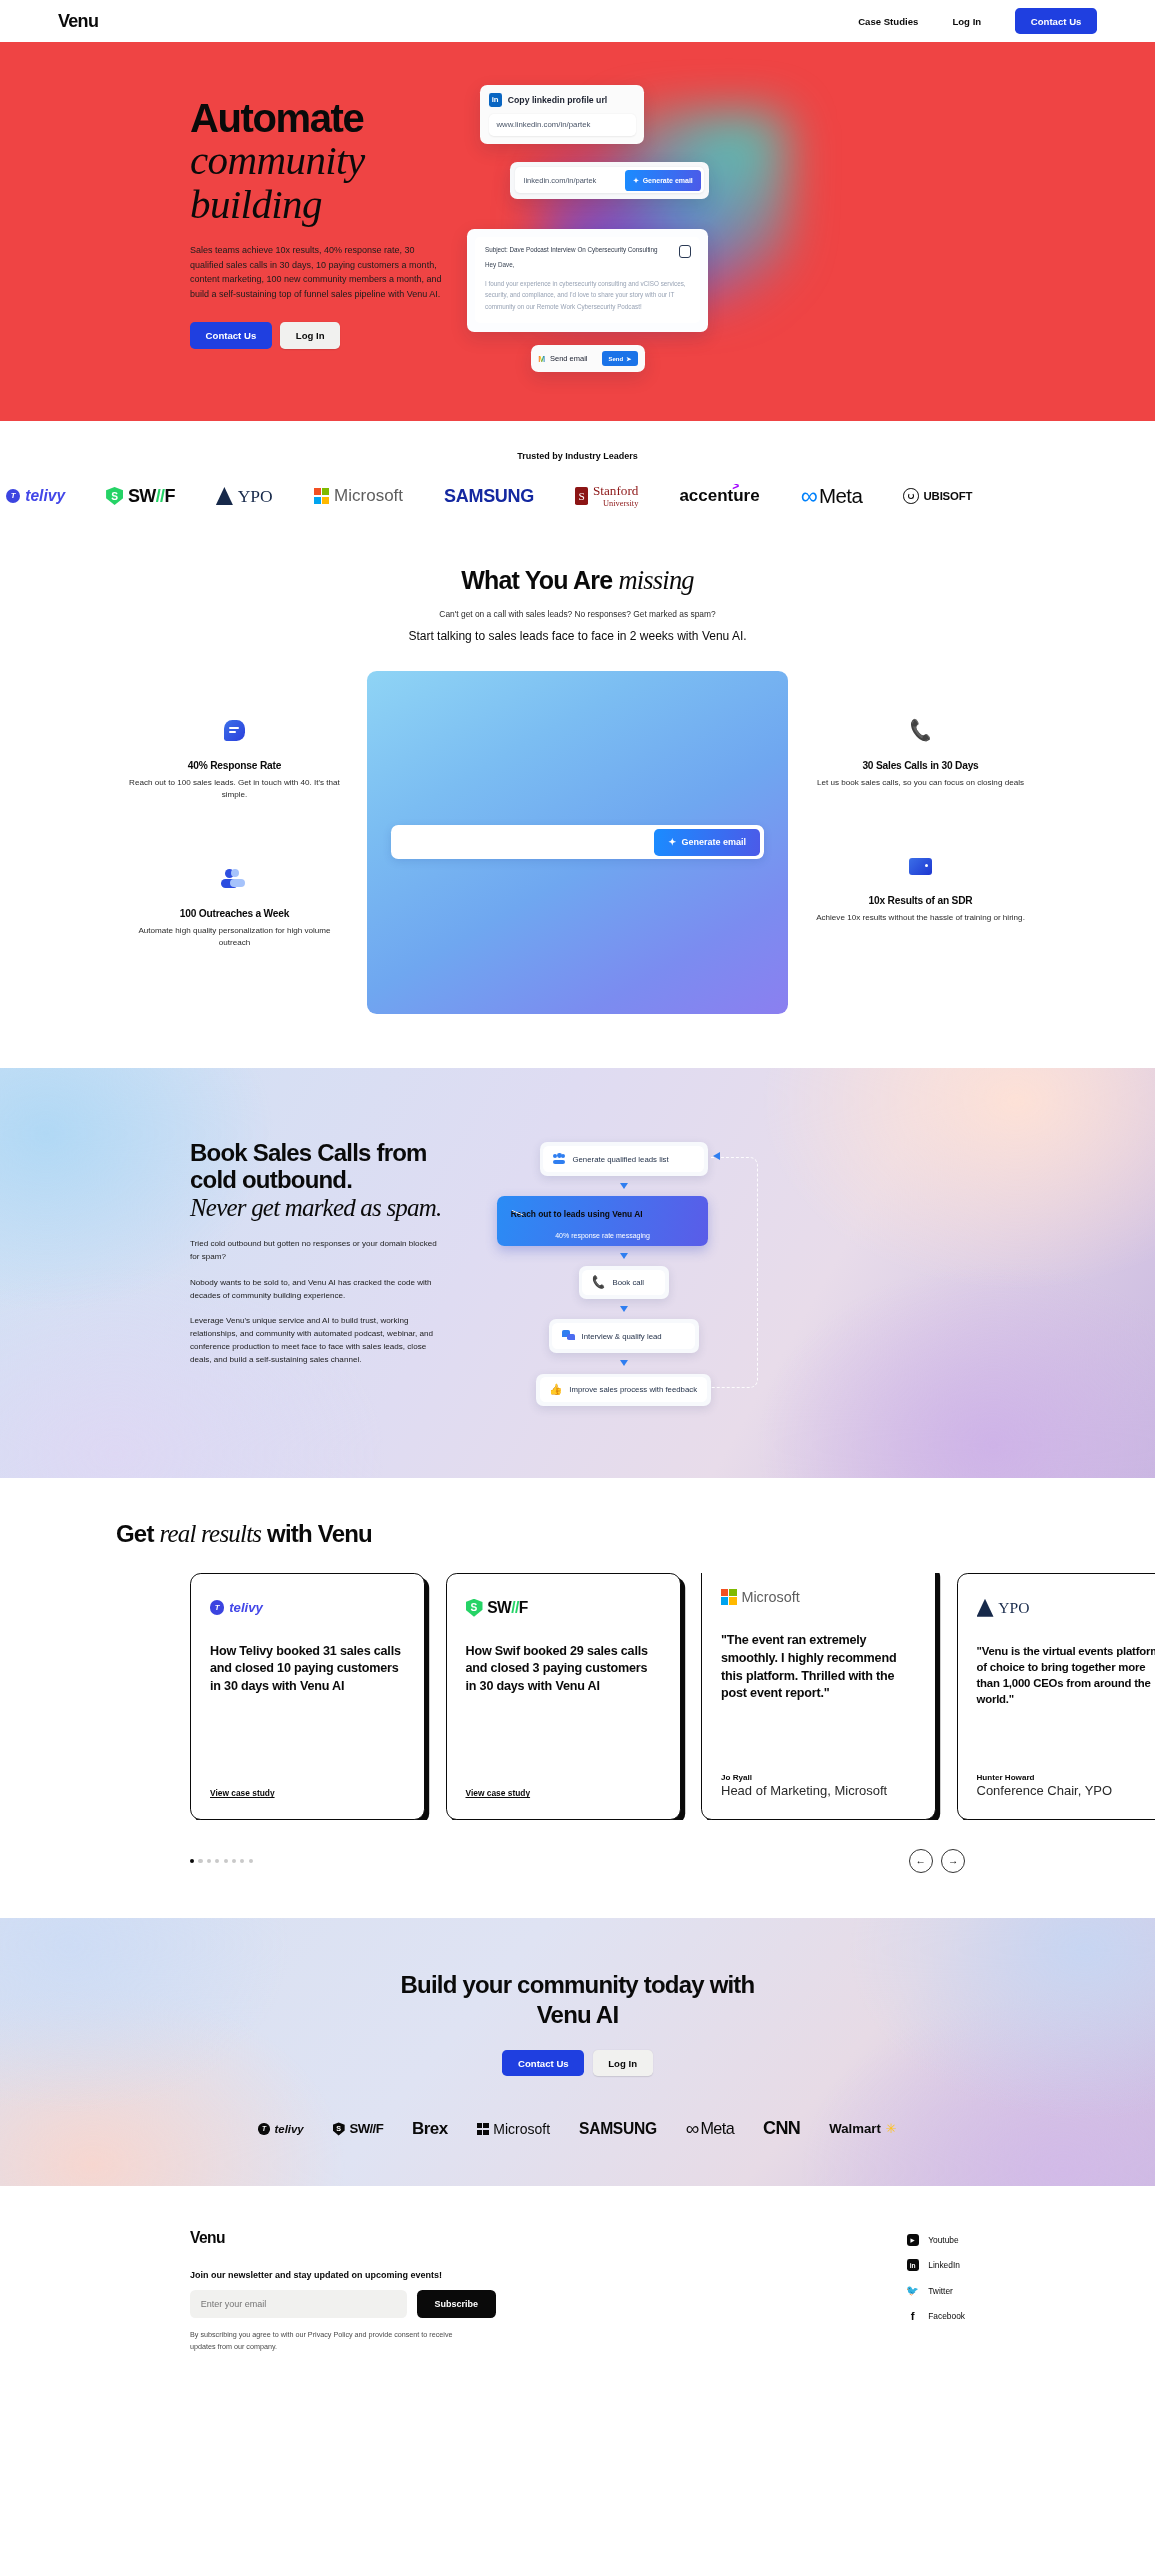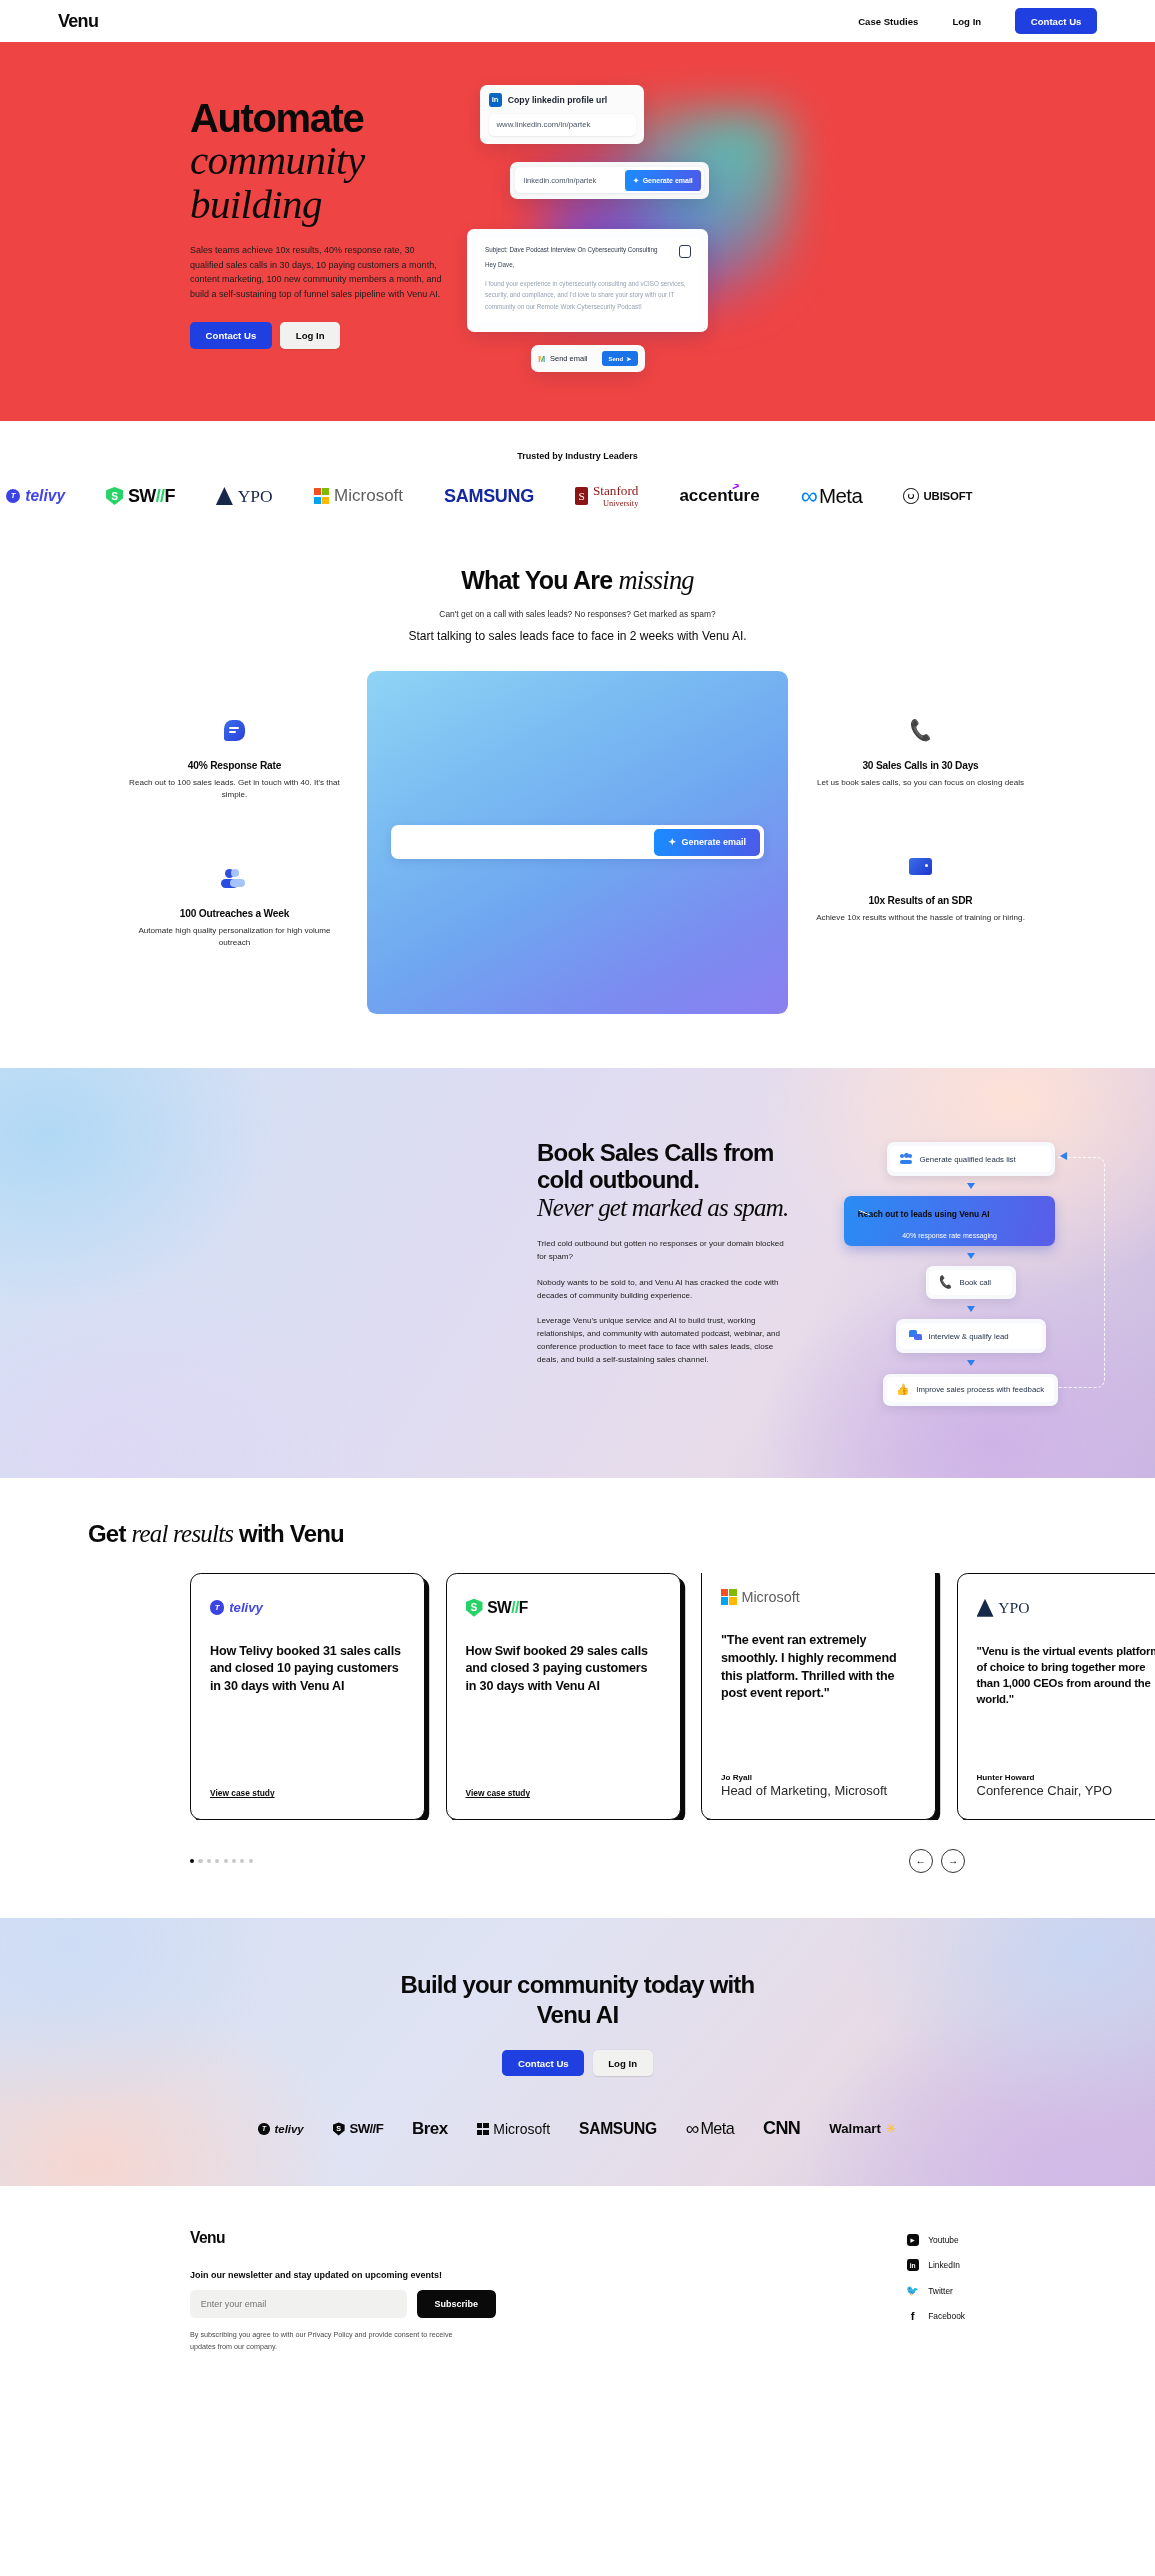--- a/index.html
+++ b/index.html
@@ -187,21 +187,20 @@
 
   
   .book {
     padding:71px 58px 72px; display:flex; gap:24px; position:relative; overflow:hidden;
     background:
       radial-gradient(ellipse 325px 253px at 4% 16%, rgba(175,216,245,.95), transparent 70%),
       radial-gradient(ellipse 373px 277px at 88% 8%, rgba(255,226,214,.95), transparent 68%),
       radial-gradient(ellipse 337px 259px at 86% 92%, rgba(206,178,232,.95), transparent 70%),
       radial-gradient(ellipse 373px 259px at 10% 94%, rgba(222,216,244,.95), transparent 72%),
       linear-gradient(120deg,#cfe2f5 0%,#dfdcf2 42%,#e8dcea 68%,#c9b8e0 100%);
-    justify-content: flex-end;
   }
   .book-left { width:385px; padding-left:132px; }
   .book h2 { font-size:24px; line-height:1.14; font-weight:800; letter-spacing:-0.8px; }
   .book h2 .serif-it { font-size:25px; display:block; line-height:1.18; }
   .book .para { margin-top:14.4px; font-size:8.1px; line-height:1.62; color:#1b1b1b; max-width:265px; }
   .book .para + .para { margin-top:12px; }
 
   .flow { position:relative; width:253px; margin-left:30px; padding-top:3.6px; }
   .fl-node { background:#f7f9fc; border-radius:7.2px; padding:3.6px;
              box-shadow:0 3px 9.6px rgba(60,70,120,.14); margin:0 auto; }
@@ -241,21 +240,21 @@
   .fi-ph { color:#2f7ef0; font-size:11.4px; line-height:1; transform:rotate(8deg); }
   .fi-chat { position:relative; }
   .fi-chat .a { position:absolute; left:0; top:0; width:8.4px; height:6.6px;
                 background:#2f7ef0; border-radius:1.8px 1.8px 1.8px 0; }
   .fi-chat .b { position:absolute; left:5.4px; top:3.6px; width:7.8px; height:6.6px;
                 background:#4c6cf0; border-radius:1.8px 1.8px 0 1.8px; }
   .fi-thumb { color:#2f7ef0; font-size:10.8px; line-height:1; }
 
   
   .results { background:#fff; padding:42px 0 45px; }
-  .results h2 { padding-left:88px; font-size:24px; font-weight:800; letter-spacing:-0.8px; }
+  .results h2 { padding-left:116px; font-size:24px; font-weight:800; letter-spacing:-0.8px; }
   .results h2 .serif-it { font-size:25px; }
   .cards { margin-top:25px; display:flex; gap:20.5px; padding-left:190px; overflow:hidden; }
   .card { flex:0 0 auto; width:235px; min-height:247px; background:#fff;
           border:1.2px solid #0a0a0a; border-radius:10.8px; padding:20.5px 19px;
           box-shadow:4.2px 4.2px 0 #0a0a0a; display:flex; flex-direction:column; }
   .card.raised { margin-top:-10.8px; }
   .card-logo { height:26.5px; display:flex; align-items:center; }
   .card h3 { margin-top:21.7px; font-size:12.6px; font-weight:800; line-height:1.42;
              letter-spacing:-0.2px; }
   .card .quote { margin-top:21.7px; font-size:12.6px; font-weight:800; line-height:1.42;

